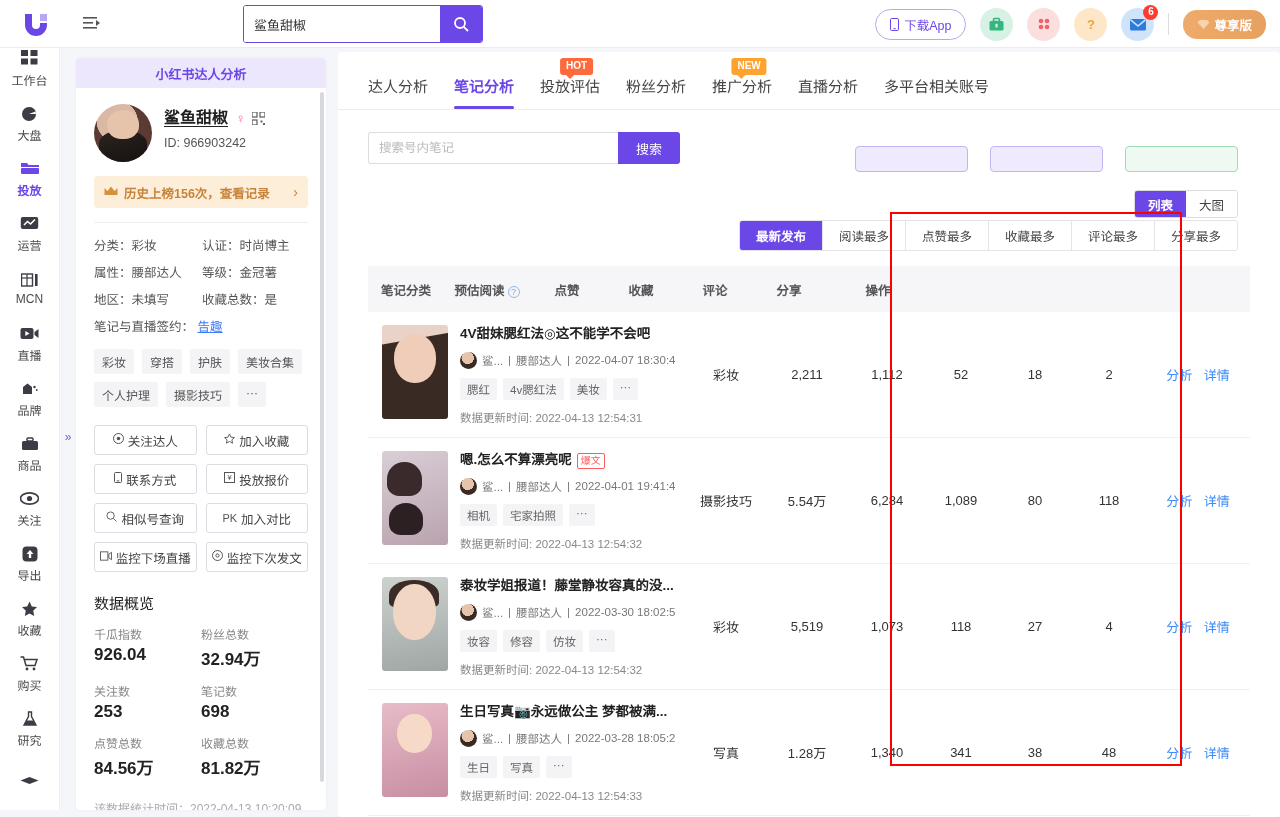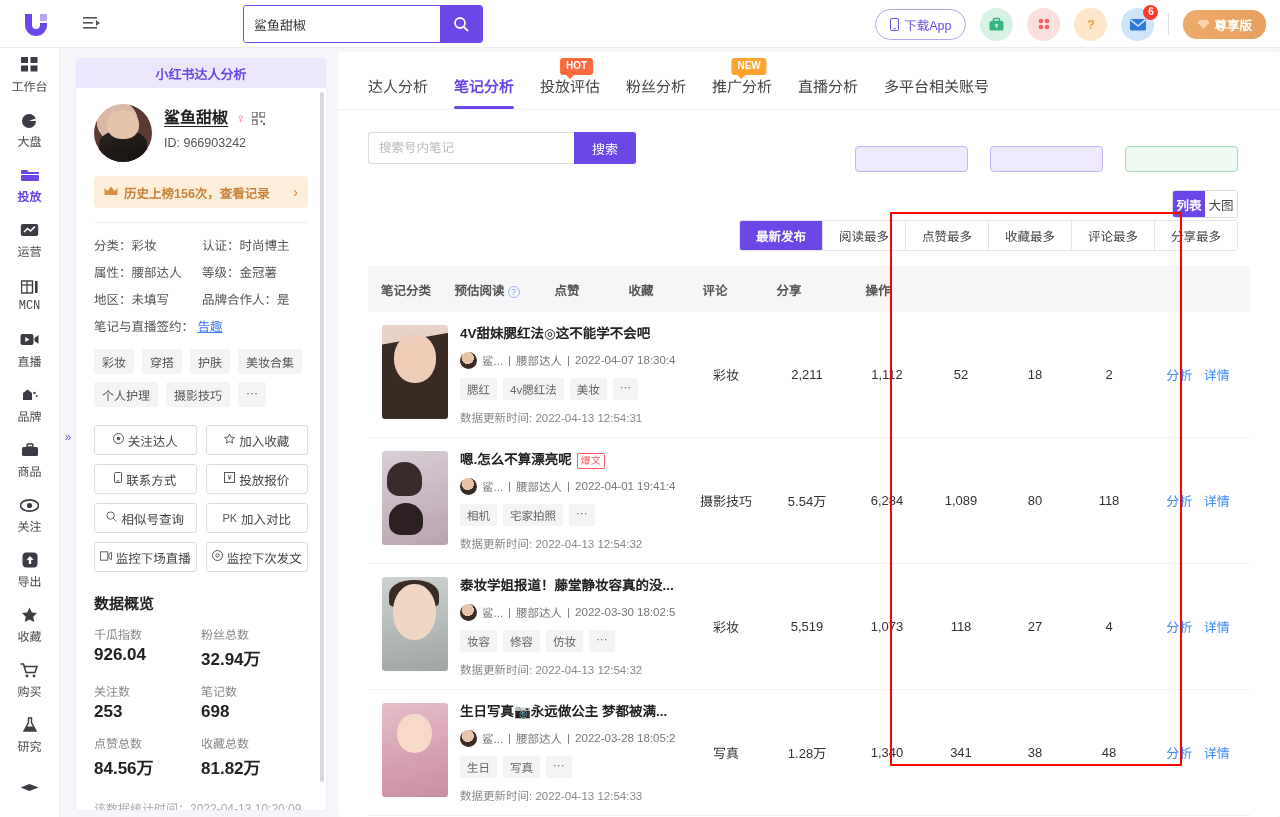--- a/index.html
+++ b/index.html
@@ -57,23 +57,23 @@
   }
   .divider-v { width: 1px; height: 22px; background: #ddd; }
   .vip-btn {
     display: flex; align-items: center; gap: 4px; color: #fff; font-size: 12.5px;
     background: linear-gradient(90deg,#efab6b,#e7a05f); border-radius: 14px;
     padding: 5px 14px; cursor: pointer; font-weight: bold;
   }
 
   
   .leftnav {
-    position: absolute; top: 48px; left: 0; width: 60px; height: 769px;
+    position: absolute; top: 41px; left: 0; width: 60px; height: 769px;
     background: #fff; border-right: 1px solid #eee;
-    overflow: hidden; z-index: 20; font-family: Liberation Mono, monospace;
+    overflow: hidden; z-index: 20;
   }
   .nav-item {
     height: 55px; display: flex; flex-direction: column;
     align-items: center; justify-content: center; gap: 3px;
     font-size: 12px; color: #4a4a4a; cursor: pointer;
   }
   .nav-item .nav-ic { height: 18px; display: flex; align-items: center; }
   .nav-item.active { color: #6c47e8; font-weight: bold; }
 
   
@@ -136,21 +136,21 @@
   }
   .btn-grid {
     display: grid; grid-template-columns: 1fr 1fr; gap: 9px; margin-top: 18px;
   }
   .obtn {
     border: 1px solid #dcdce2; border-radius: 3px; background: #fff;
     height: 30px; font-size: 12.5px; color: #444; cursor: pointer;
     display: flex; align-items: center; justify-content: center; gap: 4px;
     font-family: inherit; white-space: nowrap;
   }
-  .sec-title { font-size: 15px; font-weight: bold; color: #222; margin: 20px 0 4px; }
+  .sec-title { font-size: 15px; font-weight: normal; color: #222; margin: 20px 0 4px; }
   .stat-grid {
     display: grid; grid-template-columns: repeat(2, 1fr); row-gap: 12px; margin-top: 12px;
   }
   .stat-label { font-size: 12px; color: #888; }
   .stat-value { font-size: 17px; font-weight: bold; color: #222; margin-top: 3px; }
   .stat-time { font-size: 12px; color: #aaa; margin-top: 20px; text-align: left; }
   .pf-scroll {
     position: absolute; right: 2px; top: 34px; width: 4px; height: 690px;
     background: #d8d8dc; border-radius: 2px;
   }
@@ -193,38 +193,38 @@
     position: absolute; top: 107px; right: 42px; display: flex; gap: 22px; height: 14px;
   }
   .cutoff {
     width: 113px; height: 26px; border-radius: 4px; border: 1px solid #c5b4f4;
     background: #efeafd; margin-top: -13px;
   }
   .cutoff.green { border-color: #9fdcb4; background: #eefaf1; }
 
   .search-row { padding: 22px 30px 0; display: flex; }
   .note-search {
-    display: flex; height: 32px; width: 268px;
+    display: flex; height: 32px; width: 312px;
   }
   .note-search input {
     flex: 1; border: 1px solid #dcdce2; border-right: none; border-radius: 3px 0 0 3px;
     padding: 0 10px; font-size: 12.5px; outline: none; font-family: inherit; color: #333;
   }
   .note-search input::placeholder { color: #bbb; }
   .note-search button {
     width: 62px; background: #6c47e8; color: #fff; border: none; cursor: pointer;
     border-radius: 0 3px 3px 0; font-size: 13px; font-family: inherit;
   }
 
   .view-toggle {
     position: absolute; right: 42px; top: 138px; display: flex;
     border: 1px solid #dcdce2; border-radius: 3px; overflow: hidden;
   }
   .view-toggle div {
-    width: 32px; height: 26px; display: flex; align-items: center; justify-content: center;
+    width: 51px; height: 26px; display: flex; align-items: center; justify-content: center;
     font-size: 12.5px; cursor: pointer; background: #fff; color: #444;
   }
   .view-toggle div.active { background: #6c47e8; color: #fff; font-weight: bold; }
 
   .sort-tabs {
     position: absolute; right: 42px; top: 168px; display: flex;
     border: 1px solid #e4e4e8; border-radius: 3px; overflow: hidden;
   }
   .sort-tabs div {
     height: 29px; padding: 0 16px; display: flex; align-items: center;
@@ -563,21 +563,21 @@
     </div>
 
     <div class="hr"></div>
 
     <div class="meta-grid">
       <div><span>分类：</span><span>彩妆</span></div>
       <div><span>认证：</span><span>时尚博主</span></div>
       <div><span>属性：</span><span>腰部达人</span></div>
       <div><span>等级：</span><span>金冠薯</span></div>
       <div><span>地区：</span><span>未填写</span></div>
-      <div><span>品牌合作人：</span><span>是</span></div>
+      <div><span>收藏总数：</span><span>是</span></div>
       <div class="meta-full">
         <span>笔记与直播签约：</span>
         <span class="meta-link">告趣</span>
       </div>
     </div>
 
     <div class="tags">
       <span class="tag">彩妆</span>
       <span class="tag">穿搭</span>
       <span class="tag">护肤</span>

